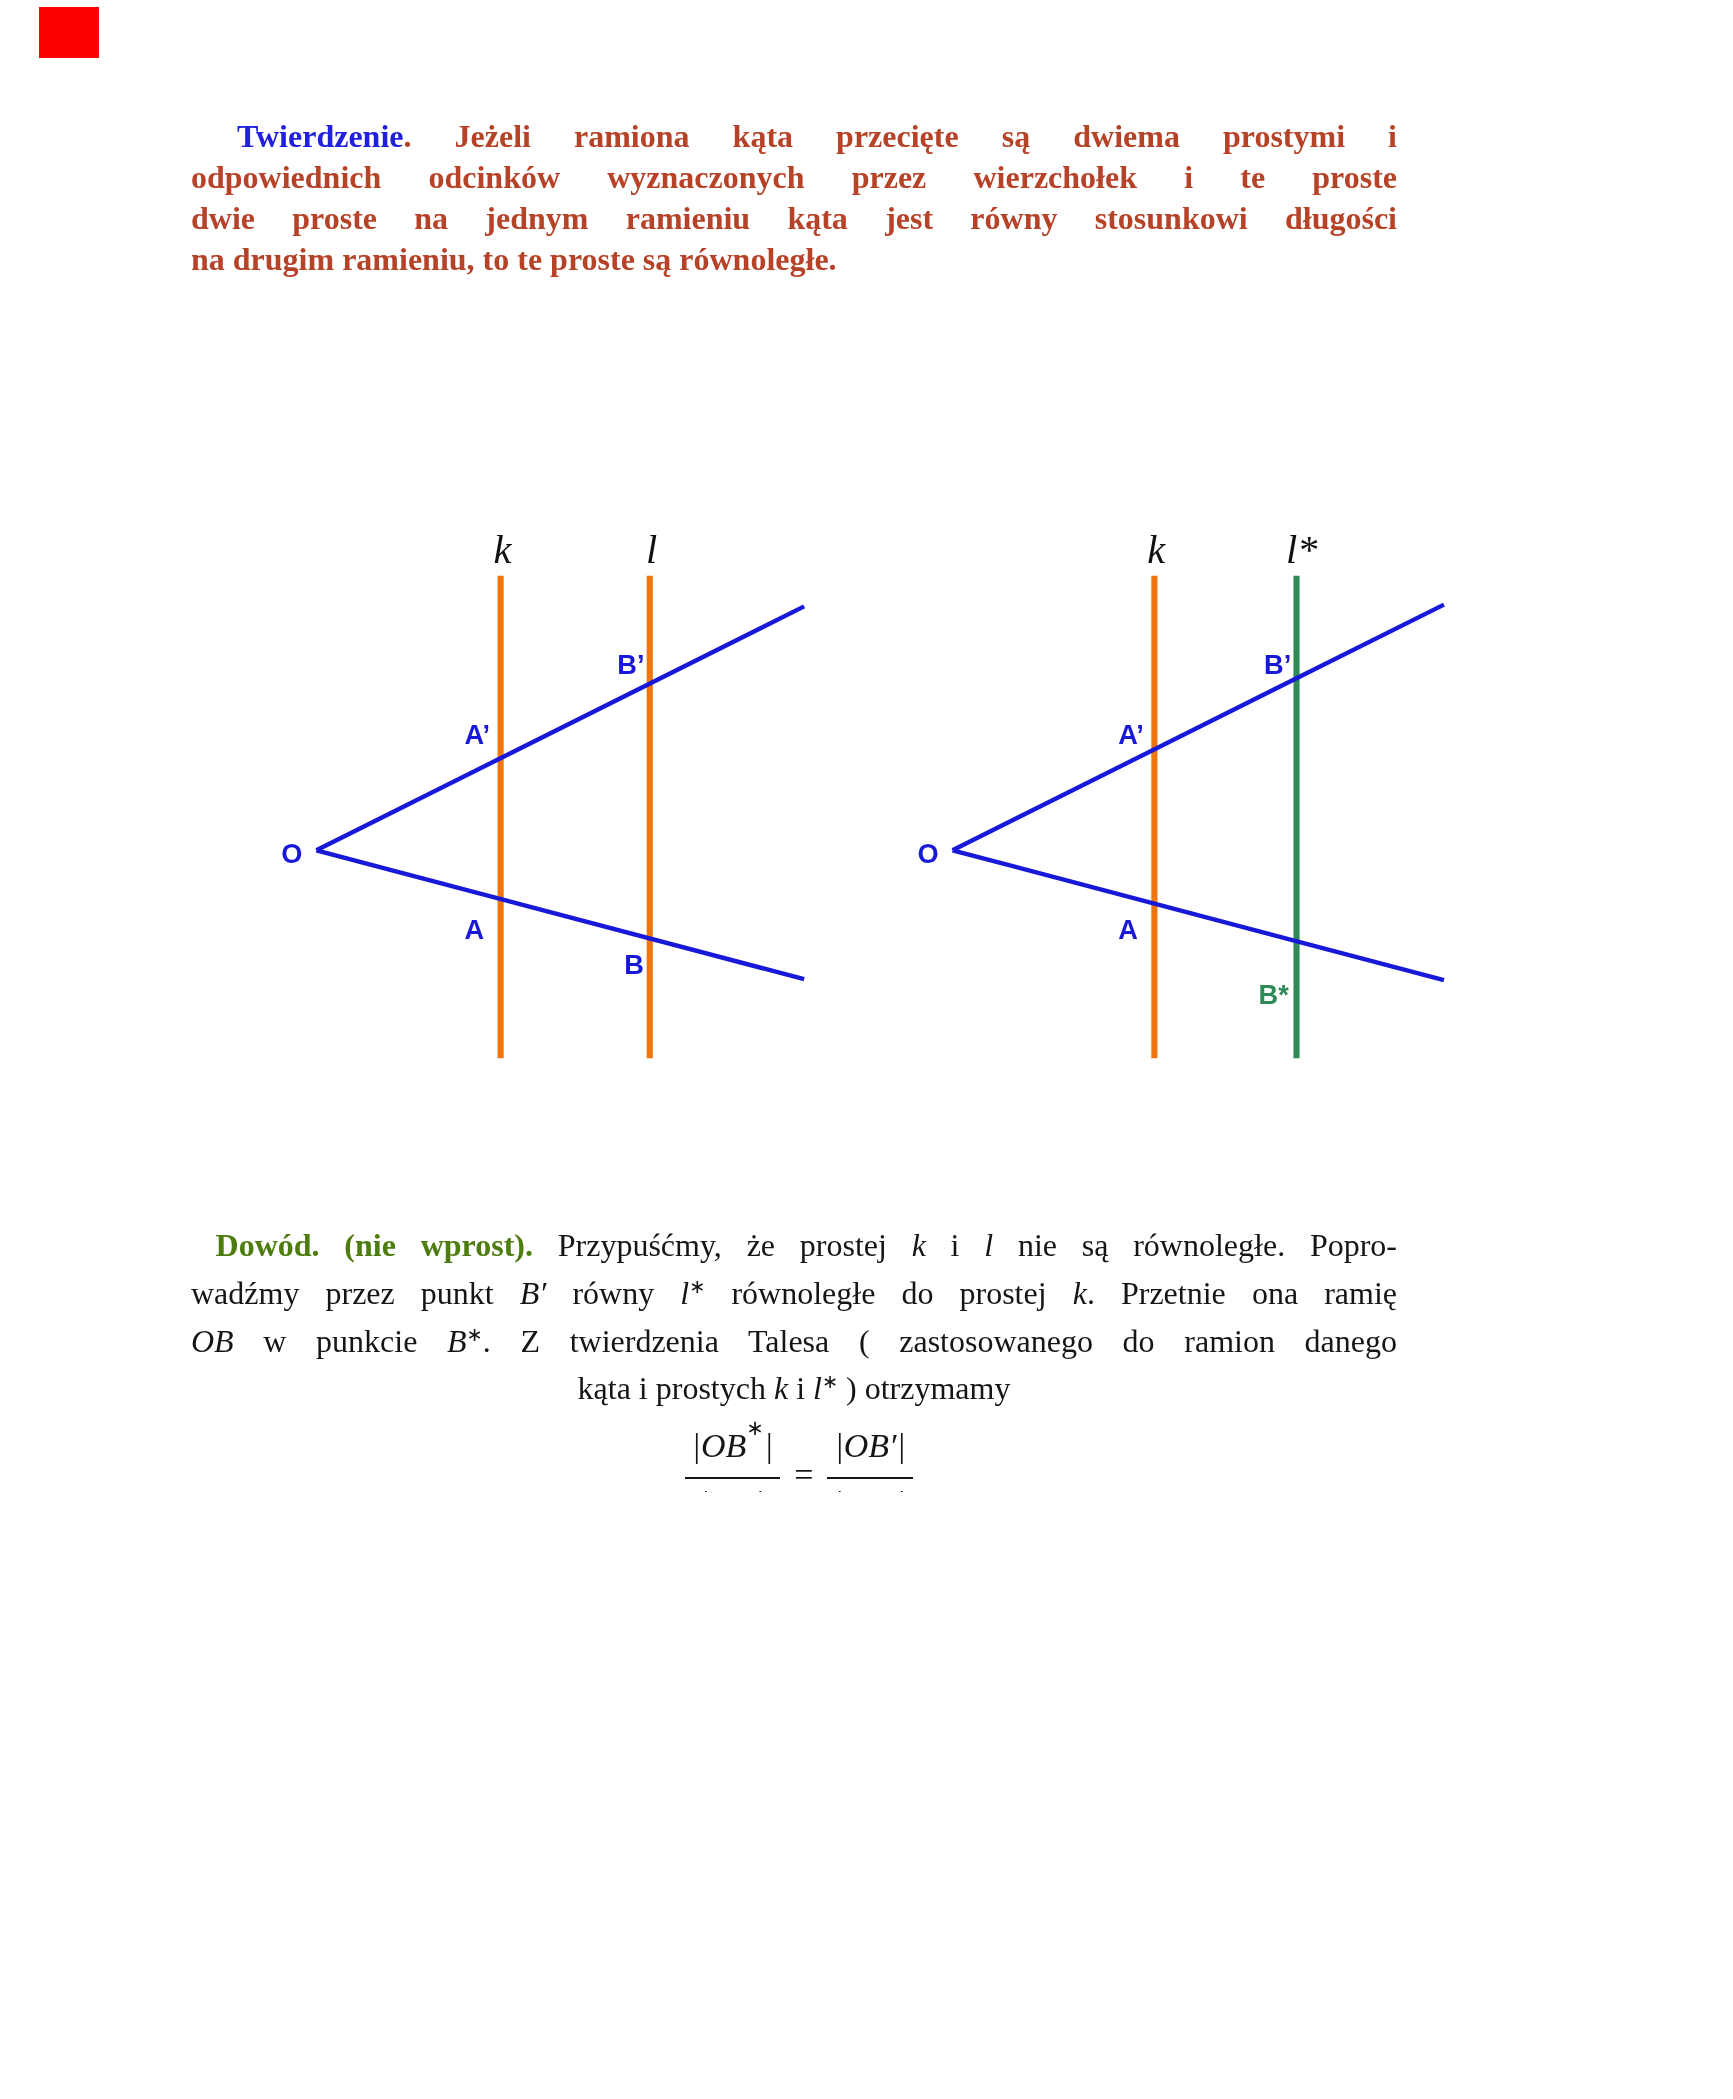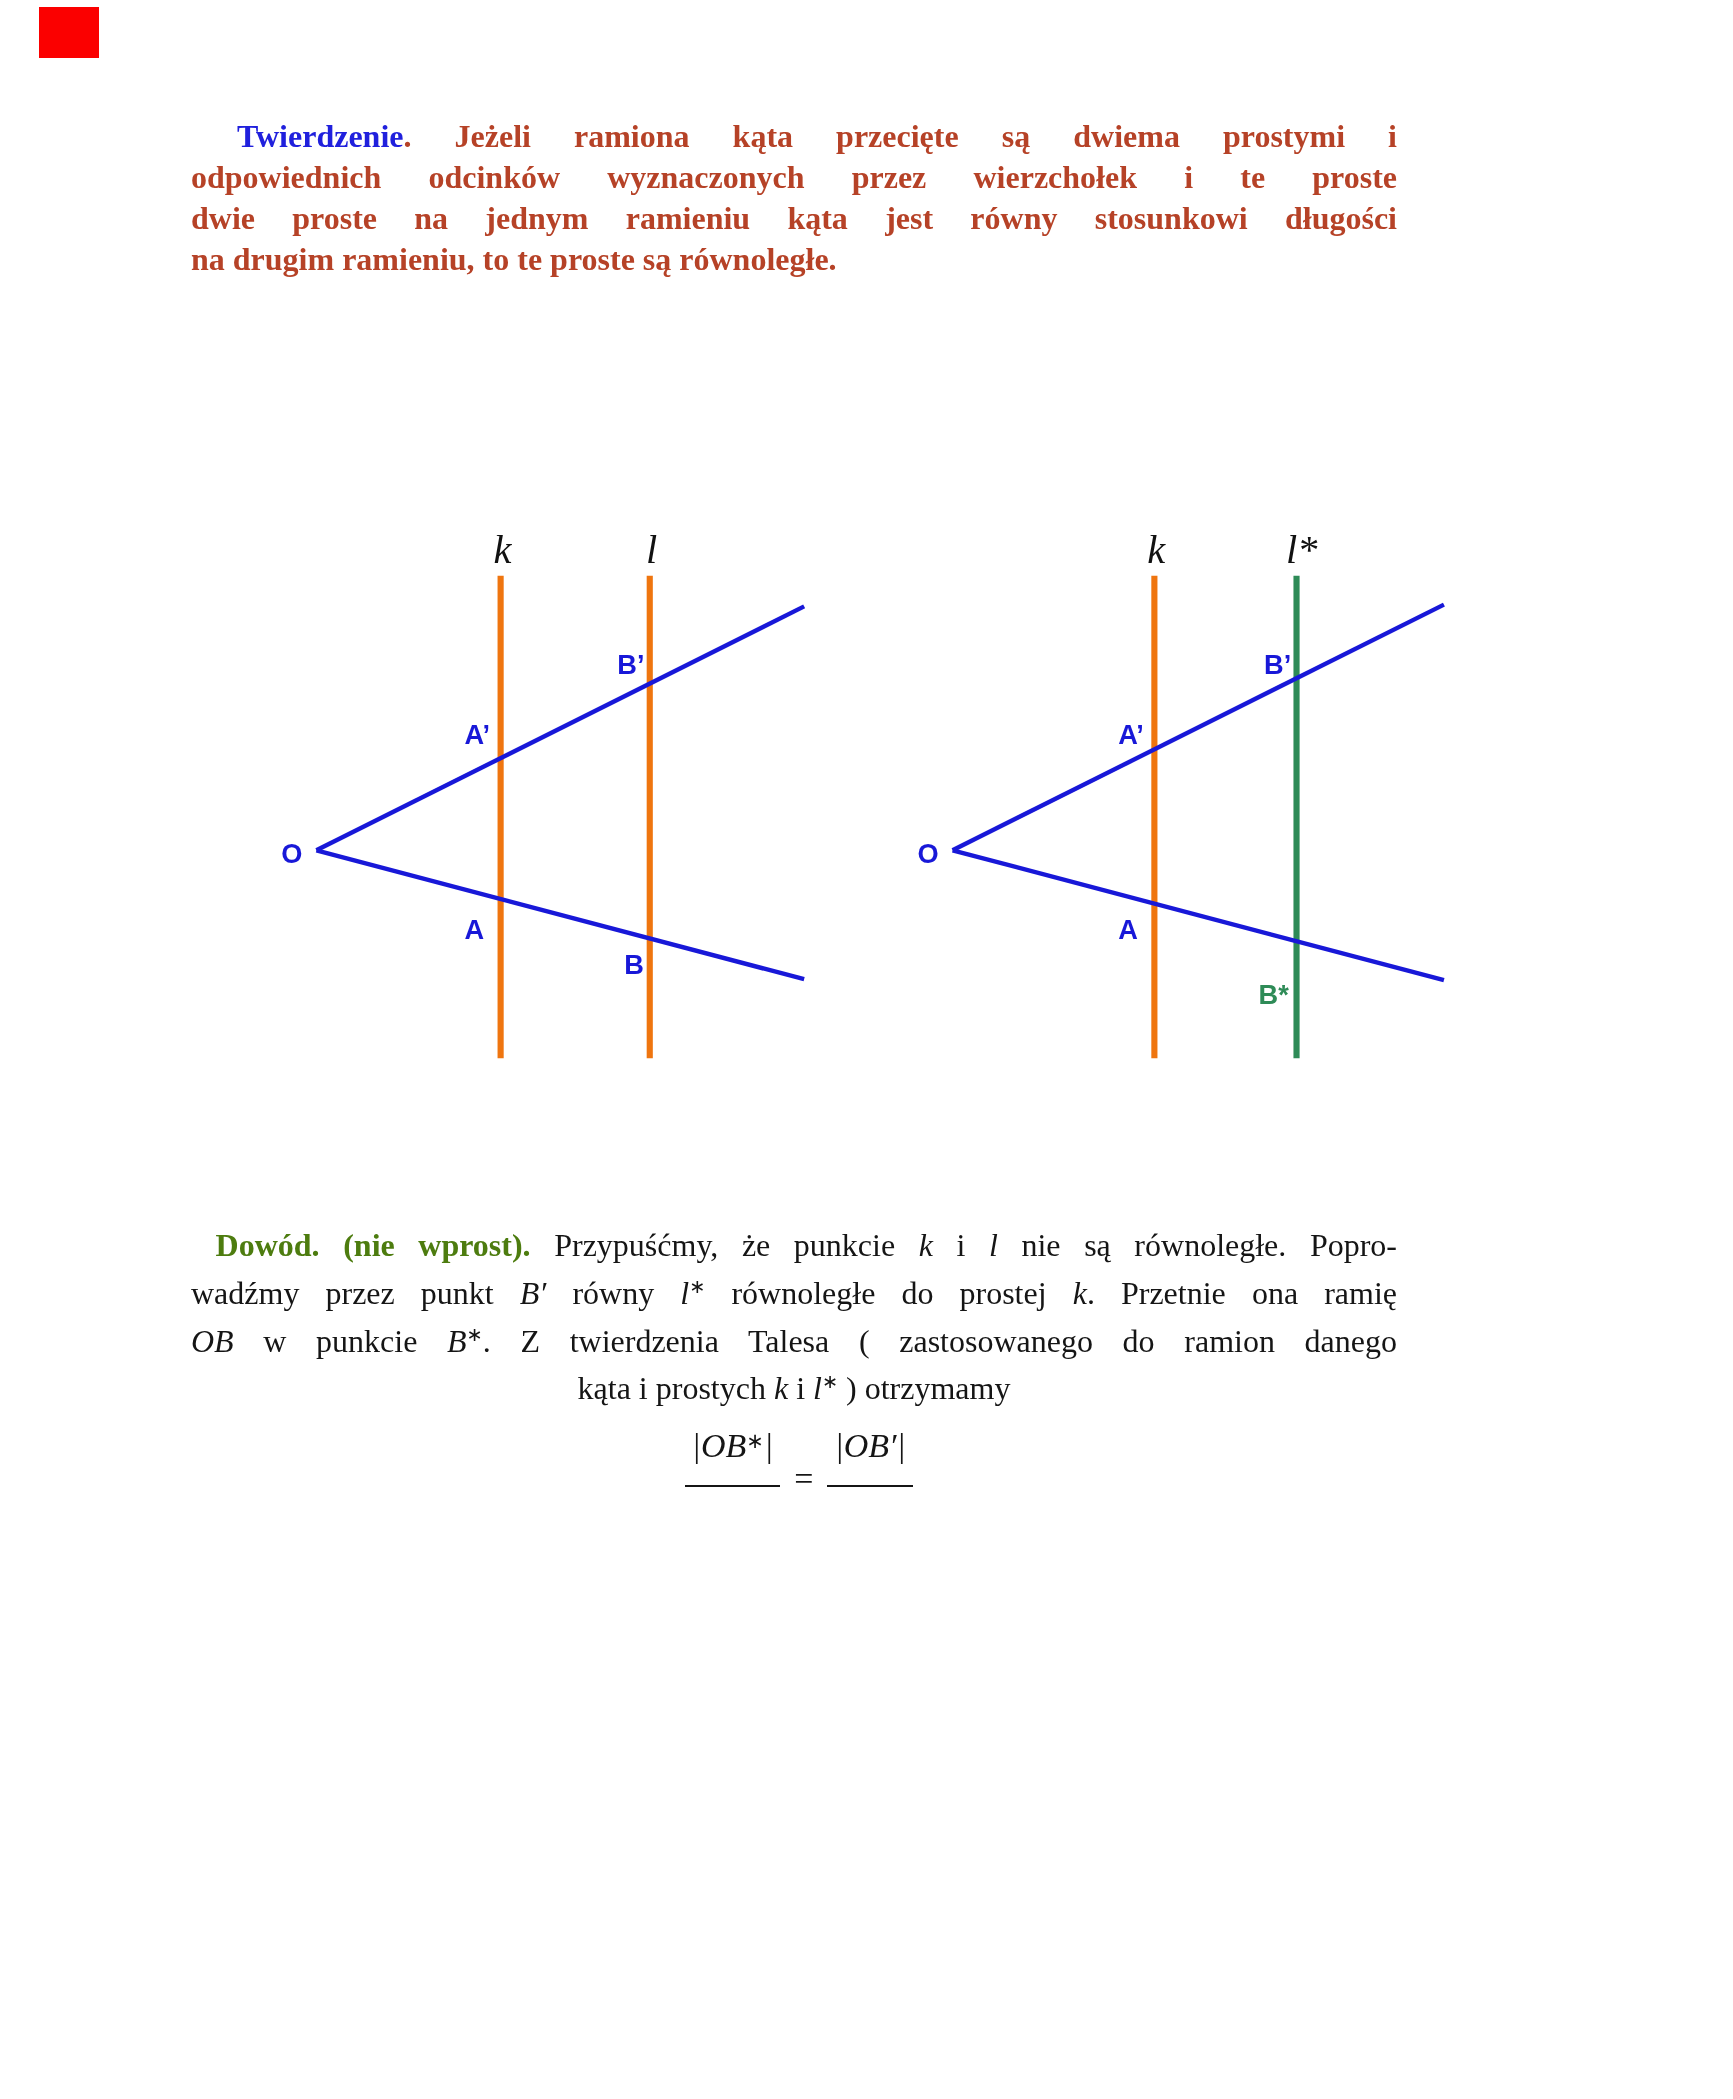--- a/index.html
+++ b/index.html
@@ -28,21 +28,21 @@
   .proof .lastline{text-align:center;}
   .proof .indent{text-indent:24.6px;}
   .pf-heading{font-weight:bold;color:#4d7c0f;}
   .m{font-style:italic;}
   .msup{font-style:normal;font-size:19.3px;vertical-align:10.5px;}
   
   .formula{position:absolute;left:553px;top:1427px;width:500px;
            display:flex;justify-content:center;align-items:center;
            font-family:"Liberation Serif", serif;font-style:italic;font-size:34px;color:#151515;}
   .frac{display:flex;flex-direction:column;align-items:center;}
-  .num{padding:0 7px 20px;border-bottom:2.6px solid #151515;display:flex;align-items:flex-end;}
+  .num{padding:0 7px 12px;border-bottom:2.6px solid #151515;display:flex;align-items:flex-start;}
   .den{padding-top:6.1px;}
   .fsup{font-style:normal;font-size:21px;position:relative;top:-11.4px;}
   .eq{font-style:normal;margin:0 14px;}
   .fperiod{align-self:center;margin-top:23px;font-style:normal;}
 </style>
 </head>
 <body>
 
 <div class="page">
 
@@ -77,21 +77,21 @@
     <text class="lineLabel" x="294" y="46" text-anchor="middle">k</text>
     <text class="lineLabel" x="460" y="46" text-anchor="middle">l*</text>
     <text class="ptLabel" x="46" y="388" text-anchor="end">O</text>
     <text class="ptLabel" x="280" y="252" text-anchor="end">A’</text>
     <text class="ptLabel" x="448" y="172" text-anchor="end">B’</text>
     <text class="ptLabel" x="262" y="474" text-anchor="middle">A</text>
     <text class="ptLabel ptGreen" x="428" y="548" text-anchor="middle">B*</text>
   </svg>
 
   <div class="proof">
-    <div class="jline indent"><span class="pf-heading">Dowód. (nie wprost).</span><span> Przypuśćmy, że punkcie </span><span class="m">k</span><span> i </span><span class="m">l</span><span> nie są równoległe. Popro-</span></div>
+    <div class="jline indent"><span class="pf-heading">Dowód. (nie wprost).</span><span> Przypuśćmy, że prostej </span><span class="m">k</span><span> i </span><span class="m">l</span><span> nie są równoległe. Popro-</span></div>
     <div class="jline"><span>wadźmy przez punkt </span><span class="m">B′</span><span> równy </span><span class="m">l</span><span class="msup">∗</span><span> równoległe do prostej </span><span class="m">k</span><span>. Przetnie ona ramię</span></div>
     <div class="jline"><span class="m">OB</span><span> w punkcie </span><span class="m">B</span><span class="msup">∗</span><span>. Z twierdzenia Talesa ( zastosowanego do ramion danego</span></div>
     <div class="lastline"><span>kąta i prostych </span><span class="m">k</span><span> i </span><span class="m">l</span><span class="msup">∗</span><span> ) otrzymamy</span></div>
   </div>
 
   <div class="formula">
     <div class="frac">
       <div class="num">
           <span>|OB</span>
           <span class="fsup">∗</span>

